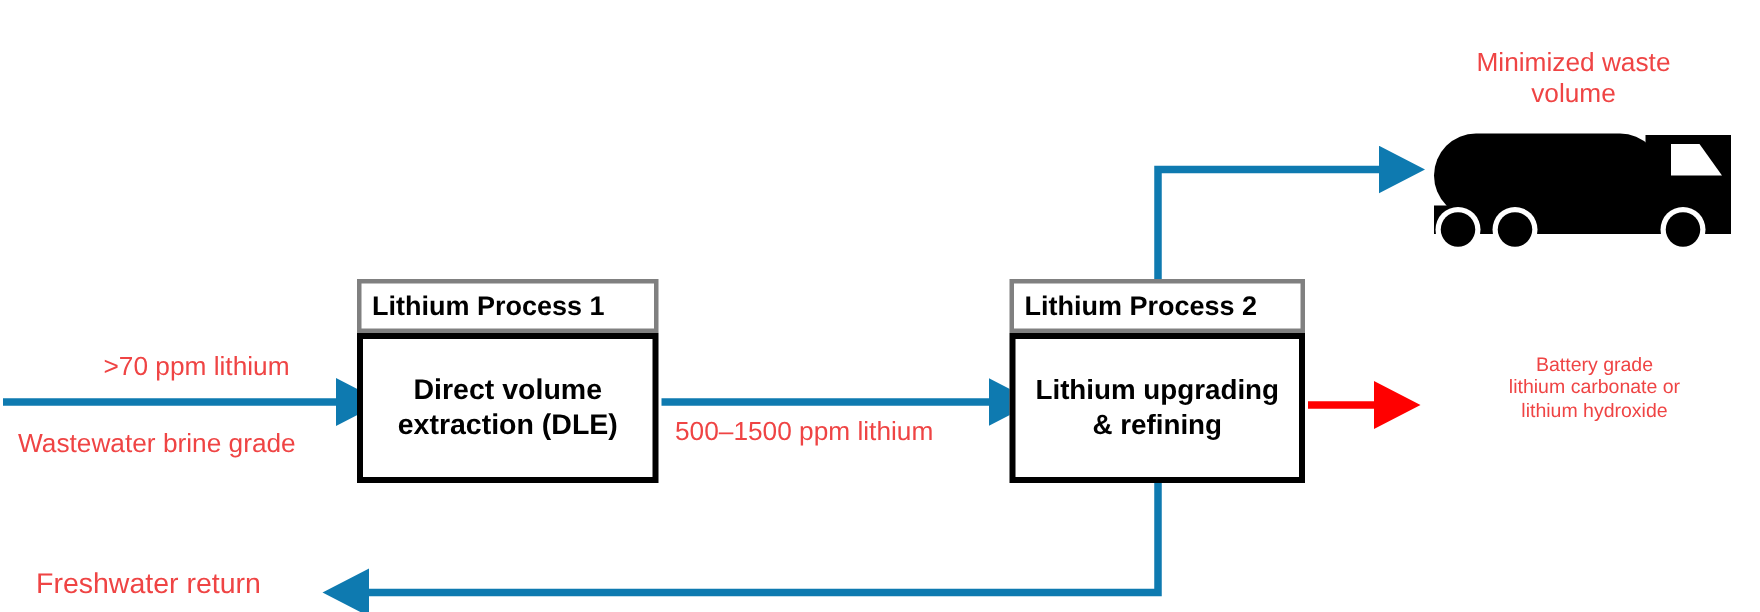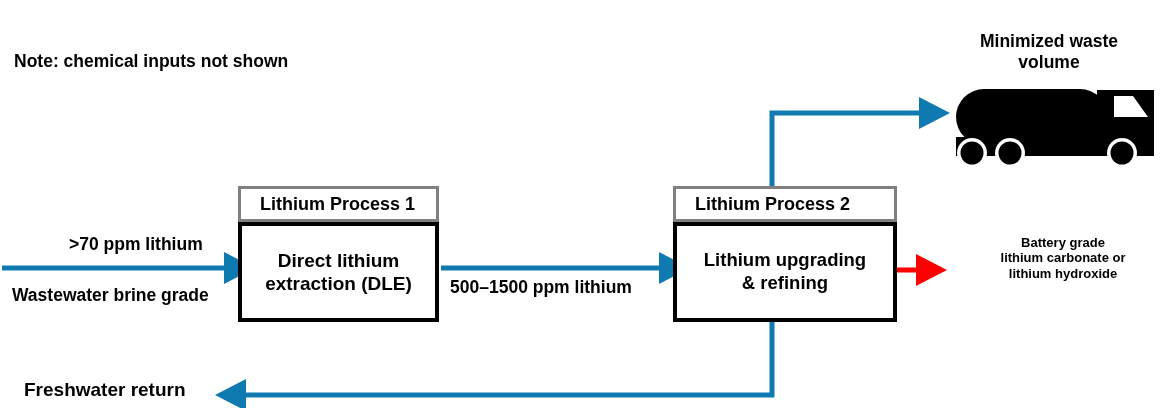--- a/index.html
+++ b/index.html
@@ -13,22 +13,22 @@
     width: 1173px;
     height: 408px;
     background: #ffffff;
     font-family: "Liberation Sans", sans-serif;
     overflow: hidden;
   }
 
   
   .txt {
     position: absolute;
-    font-weight: bold;
-    color: #000000;
+    font-weight: normal;
+    color: #ef4444;
     line-height: 1.18;
     white-space: pre;
   }
   .txt.center { text-align: center; }
   .txt.left   { text-align: left; }
 
   #note-text {
     left: 14px;
     top: 51px;
     font-size: 17.5px;
@@ -74,21 +74,21 @@
     position: absolute;
     box-sizing: border-box;
   }
   .process-header {
     box-sizing: border-box;
     border: 3px solid #808080;
     background: #ffffff;
     height: 36px;
     display: flex;
     align-items: center;
-    padding-left: 19px;
+    padding-left: 7px;
   }
   .process-header span {
     font-weight: bold;
     font-size: 18px;
     color: #000000;
     white-space: nowrap;
   }
   .process-body {
     box-sizing: border-box;
     border: 4px solid #000000;
@@ -101,21 +101,21 @@
   .process-body span {
     font-weight: bold;
     font-size: 19px;
     color: #000000;
     text-align: center;
     line-height: 1.22;
     white-space: pre-line;
   }
 
   #box-dle        { left: 238px; top: 186px; width: 201px; }
-  #box-refining   { left: 673px; top: 186px; width: 224px; }
+  #box-refining   { left: 673px; top: 186px; width: 197px; }
   #box-refining .process-body span { font-size: 18.5px; }
 
   
   #flow-layer {
     position: absolute;
     left: 0; top: 0;
     width: 1173px;
     height: 408px;
     pointer-events: none;
   }
@@ -162,31 +162,30 @@
 
       <circle cx="972" cy="153" r="15" fill="#ffffff"></circle>
       <circle cx="972" cy="153" r="11.5" fill="#000000"></circle>
       <circle cx="1010" cy="153" r="15" fill="#ffffff"></circle>
       <circle cx="1010" cy="153" r="11.5" fill="#000000"></circle>
       <circle cx="1122" cy="153" r="15" fill="#ffffff"></circle>
       <circle cx="1122" cy="153" r="11.5" fill="#000000"></circle>
     </g>
   </svg>
 
-  <div class="txt left" id="note-text">Note: chemical inputs not shown</div>
 
   <div class="txt left" id="feed-conc-label">&gt;70 ppm lithium</div>
   <div class="txt left" id="feed-name-label">Wastewater brine grade</div>
 
   <div class="process-box" id="box-dle">
     <div class="process-header">
       <span>Lithium Process 1</span>
     </div>
     <div class="process-body">
-      <span>Direct lithium
+      <span>Direct volume
 extraction (DLE)</span>
     </div>
   </div>
 
   <div class="txt left" id="interstage-label">500–1500 ppm lithium</div>
 
   <div class="process-box" id="box-refining">
     <div class="process-header">
       <span>Lithium Process 2</span>
     </div>

